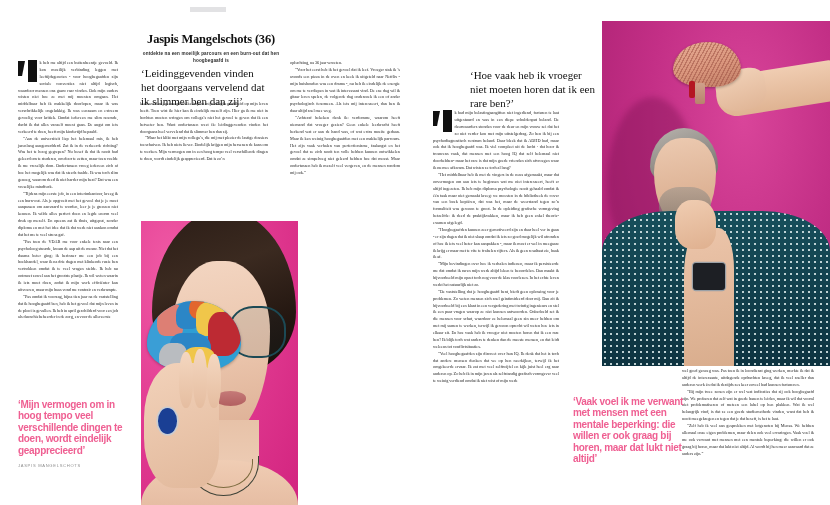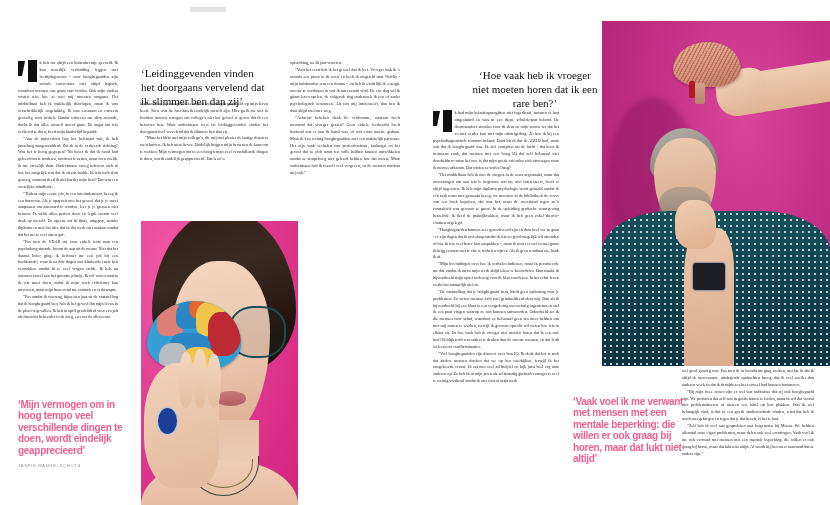--- a/index.html
+++ b/index.html
@@ -247,20 +247,24 @@
 </style>
 </head>
 <body>
 
 <div class="spread">
 
   <div class="page page-left">
 
     <div class="gutter-mark"></div>
 
+    <div class="art-head" style="left:141px;top:33px;width:140px;">
+      <div class="name">Jaspis Mangelschots (36)</div>
+      <div class="kicker">ontdekte na een moeilijk parcours en een burn-out dat hen hoogbegaafd is</div>
+    </div>
 
     <div class="pull-italic" style="left:141px;top:66px;width:127px;">‘Leidinggevenden vinden het doorgaans vervelend dat ik slimmer ben dan zij’</div>
 
     <div class="col" style="left:18px;top:60px;width:100px;height:330px;">
       <span class="dropwrap">
         <span class="qglyph"></span>
         <span class="dropcap"></span>
       </span>
       <p class="first">k heb me altijd een buitenbeentje gevoeld. Ik kon moeilijk verbinding leggen met leeftijdsgenoten - voor hoogbegaafden zijn sociale conventies niet altijd logisch, waardoor mensen ons gauw raar vinden. Ook mijn ouders wisten niet hoe ze met mij moesten omgaan. Het middelbaar heb ik makkelijk doorlopen, maar ik was verschrikkelijk ongelukkig. Ik was eenzaam en extreem gevoelig voor kritiek. Omdat iedereen me slim noemde, dacht ik dat alles vanzelf moest gaan. De angst om iets verkeerd te doen, heeft mijn kindertijd bepaald.</p>
       <p>“Aan de universiteit liep het helemaal mis, ik heb jarenlang aangemodderd. Zat ik in de verkeerde richting? Was het te hoog gegrepen? Nu besef ik dat ik nooit had geleerd om te studeren, om door te zetten, maar toen voelde ik me vreselijk dom. Ondertussen vroeg iedereen zich af hoe het mogelijk was dat ik steeds faalde. Ik was toch slim genoeg, waarom deed ik niet harder mijn best? Dat was een vreselijke mindfuck.</p>
@@ -310,21 +314,21 @@
 
     <div class="pink-quote q-left">
       <span class="q-text">‘Mijn vermogen om in hoog tempo veel verschillende dingen te doen, wordt eindelijk geapprecieerd’</span>
       <span class="q-attr">JASPIS MANGELSCHOTS</span>
     </div>
   </div>
 
   <div class="page page-right">
 
 
-    <div class="pull-italic" style="left:55px;top:68px;width:130px;text-align:center;">‘Hoe vaak heb ik vroeger niet moeten horen dat ik een rare ben?’</div>
+    <div class="pull-italic" style="left:55px;top:68px;width:130px;">‘Hoe vaak heb ik vroeger niet moeten horen dat ik een rare ben?’</div>
 
     <div class="col" style="left:18px;top:110px;width:126px;height:340px;">
       <span class="dropwrap">
         <span class="qglyph"></span>
         <span class="dropcap"></span>
       </span>
       <p class="first">k had mijn belastingaangiften niet ingediend, facturen te laat uitgestuurd en was in een diepe schuldenput beland. De deurwaarders stonden voor de deur en mijn vrouw zei dat het zo niet verder kon met mijn uitstelgedrag. Zo ben ik bij een psychodiagnostisch centrum beland. Daar bleek dat ik ADHD had, maar ook dat ik hoogbegaafd was. Ik viel compleet uit de lucht - dat hoor ik trouwens vaak, dat mensen met een hoog IQ dat zelf helemaal niet doorhebben- maar het rare is dat mijn goede vrienden zich afvroegen waar ik nu mee afkwam. Dat wisten ze toch al lang?</p>
       <p>“Het middelbaar heb ik met de vingers in de neus afgemaakt, maar dat onvermogen om aan iets te beginnen wat me niet interesseert, heeft er altijd ingezeten. Ik heb mijn diploma psychologie nooit gehaald omdat ik één taak maar niet gemaakt kreeg: we moesten in de bibliotheek de cover van een boek kopiëren, dat was het, maar de weerstand tegen zo’n formaliteit was gewoon te groot. In de opleiding grafische vormgeving hetzelfde: ik deed de praktijkvakken, maar ik heb geen enkel theorie-examen afgelegd.</p>
       <p>“Hoogbegaafden kunnen zeer gemotiveerd zijn en daar heel ver in gaan - er zijn dagen dat ik niet slaap omdat ik iets zo goed mogelijk wil afronden of hoe ik iets veel beter kan aanpakken -, maar ik moet er wel in meegaan: ik krijg er maar met te vite te frabelen cijfers. Als ik geen resultaat zie, haak ik af.</p>
       <p>“Mijn bevindingen over hoe ik verhalen indienen, maar ik persisteerde me dat omdat ik raren mijn werk altijd leken te beoordelen. Dan maakt ik bijvoorbeeld mijn opzet toch nog voor de klas voorlezen. In het echte leven werkt het natuurlijk niet zo.</p>

